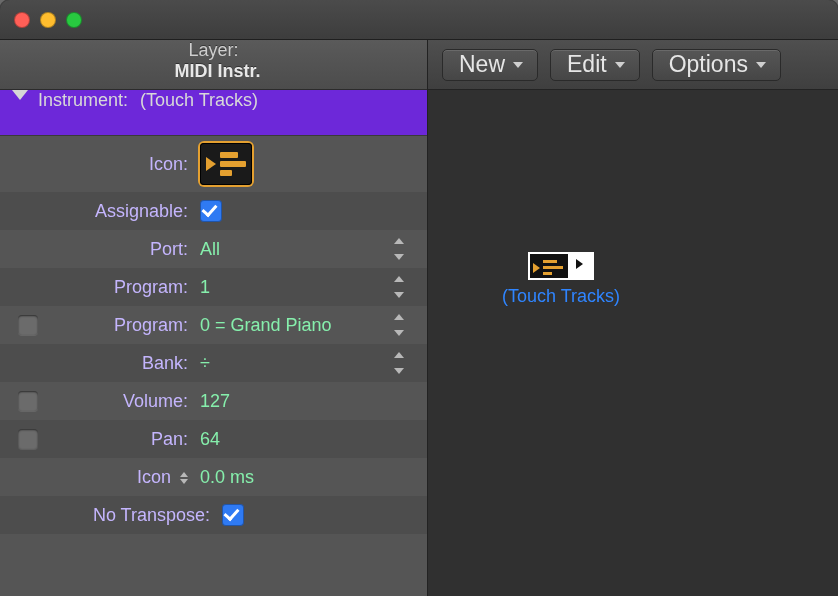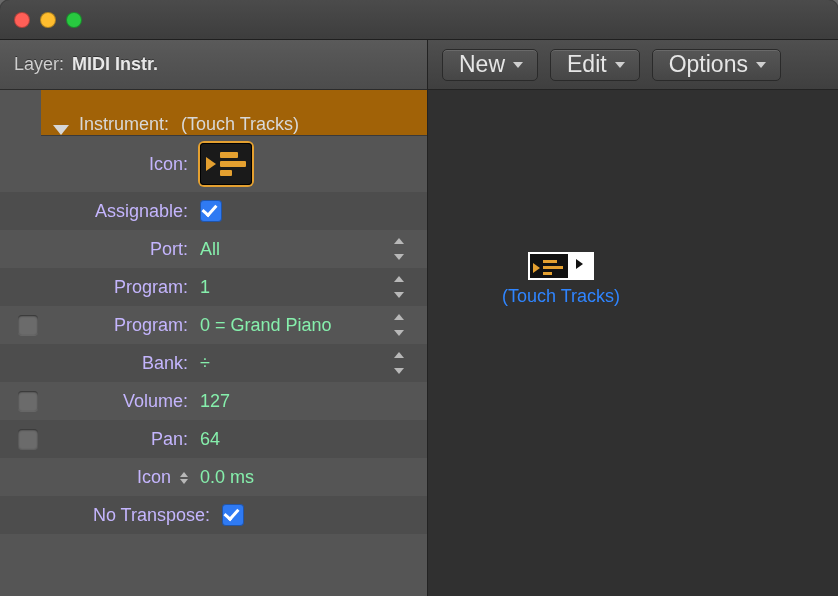--- a/index.html
+++ b/index.html
@@ -53,38 +53,38 @@
     background: #303030;
     display: flex;
     flex-direction: column;
   }
 
   
   .layer-row {
     height: 50px;
     display: flex;
     align-items: center;
-    padding: 0 14px;
+    padding: 0 27px;
     background: linear-gradient(#5a5a5a, #4c4c4c);
     border-bottom: 1px solid #2b2b2b;
     text-shadow: 0 -1px 0 rgba(0,0,0,0.4);
+    flex-direction: column;
   }
   .layer-label { color: #cfcfcf; }
   .layer-value { margin-left: 8px; color: #e8e8e8; font-weight: bold; }
 
   
   .instrument-row {
     height: 46px;
     display: flex;
-    align-items: flex-end;
+    align-items: flex-start;
     padding: 0 12px;
-    background: #a16207;
+    background: #6d28d9;
     border-bottom: 1px solid #3a3a3a;
     gap: 6px;
-    margin-left: 41px;
   }
   .disclosure-tri {
     width: 0; height: 0;
     border-left: 8px solid transparent;
     border-right: 8px solid transparent;
     border-top: 10px solid #d6d6d6;
     margin-right: 4px;
   }
   .instrument-label { color: #d8d8d8; }
   .instrument-value { margin-left: 6px; color: #d8d8d8; }

